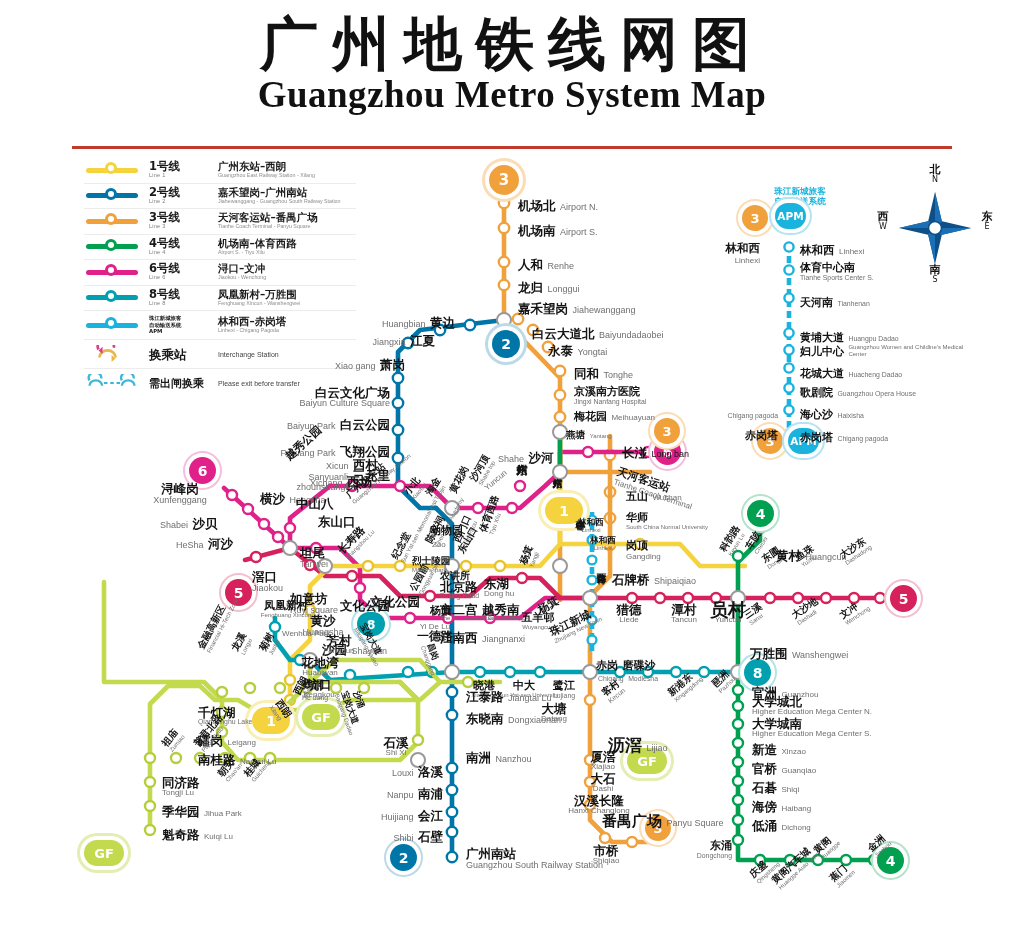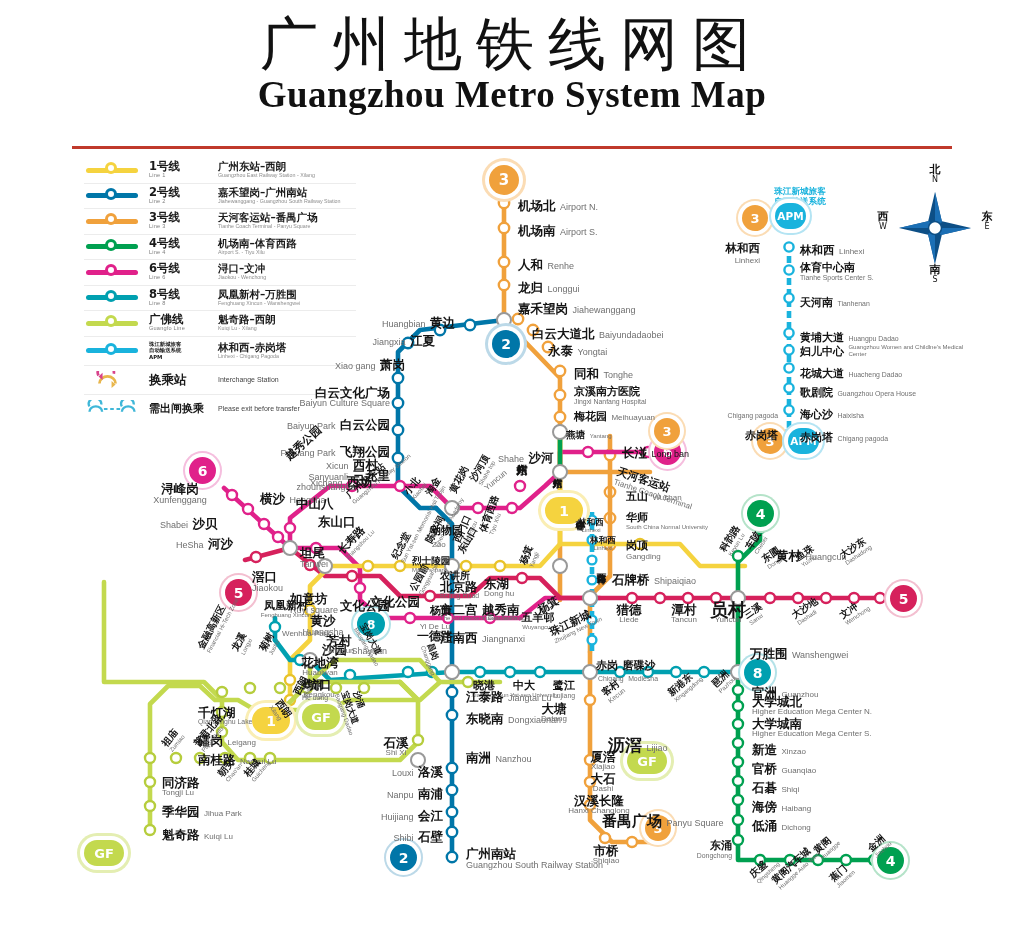--- a/index.html
+++ b/index.html
@@ -1,21 +1,21 @@
 <!DOCTYPE html>
 <html><head>
 <meta charset="utf-8">
 <style>
   html,body{margin:0;padding:0;background:#ffffff;}
   body{font-family:"Liberation Sans","DejaVu Sans",sans-serif;}
   #page{position:relative;width:1024px;height:937px;background:#fff;overflow:hidden;}
 
   
   #title-block{position:absolute;left:0;top:14px;width:1024px;text-align:center;}
-  #title-cn{font-family:"DejaVu Sans",sans-serif;font-size:58px;font-weight:normal;letter-spacing:14px;color:#111;line-height:1.05;}
+  #title-cn{font-family:"DejaVu Sans",sans-serif;font-size:58px;font-weight:bold;letter-spacing:14px;color:#111;line-height:1.05;}
   #title-en{font-family:"Liberation Serif","DejaVu Serif",serif;font-size:37px;font-weight:bold;color:#111;margin-top:-2px;letter-spacing:.5px;}
   #title-rule{position:absolute;left:72px;top:146px;width:880px;height:3px;background:#c0392b;}
 
   
   #legend{position:absolute;left:84px;top:158px;width:272px;}
   .lg-row{display:flex;align-items:center;height:24.5px;border-bottom:1px solid #ececec;}
   .lg-swatch{position:relative;width:56px;height:20px;flex:0 0 56px;}
   .lg-bar{position:absolute;left:2px;top:7.5px;width:52px;height:5px;border-radius:3px;}
   .lg-dot{position:absolute;left:21px;top:2px;width:12px;height:12px;border-radius:50%;border:3.5px solid #000;background:#fff;box-sizing:border-box;}
   .lg-txt{flex:1;padding-left:9px;}
@@ -160,34 +160,20 @@
       <div class="lg-txt">
         <div class="lg-cn">8号线</div>
         <div class="lg-en">Line 8</div>
       </div>
       <div class="lg-right">
         <div class="lg-rcn">凤凰新村–万胜围</div>
         <div class="lg-ren">Fenghuang Xincun - Wanshengwei</div>
       </div>
     </div>
 
-    <div class="lg-row">
-      <div class="lg-swatch">
-        <div class="lg-bar" style="background:#c3d94e"></div>
-          <div class="lg-dot" style="border-color:#c3d94e"></div>
-      </div>
-      <div class="lg-txt">
-        <div class="lg-cn">广佛线</div>
-        <div class="lg-en">Guangfo Line</div>
-      </div>
-      <div class="lg-right">
-        <div class="lg-rcn">魁奇路–西朗</div>
-        <div class="lg-ren">Kuiqi Lu - Xilang</div>
-      </div>
-    </div>
 
     <div class="lg-row" style="height:28px">
       <div class="lg-swatch">
         <div class="lg-bar" style="background:#19b3dd"></div>
           <div class="lg-dot" style="border-color:#19b3dd"></div>
       </div>
       <div class="lg-txt">
         <div class="lg-sm" style="white-space:pre-line">珠江新城旅客
 自动输送系统
 APM</div>

